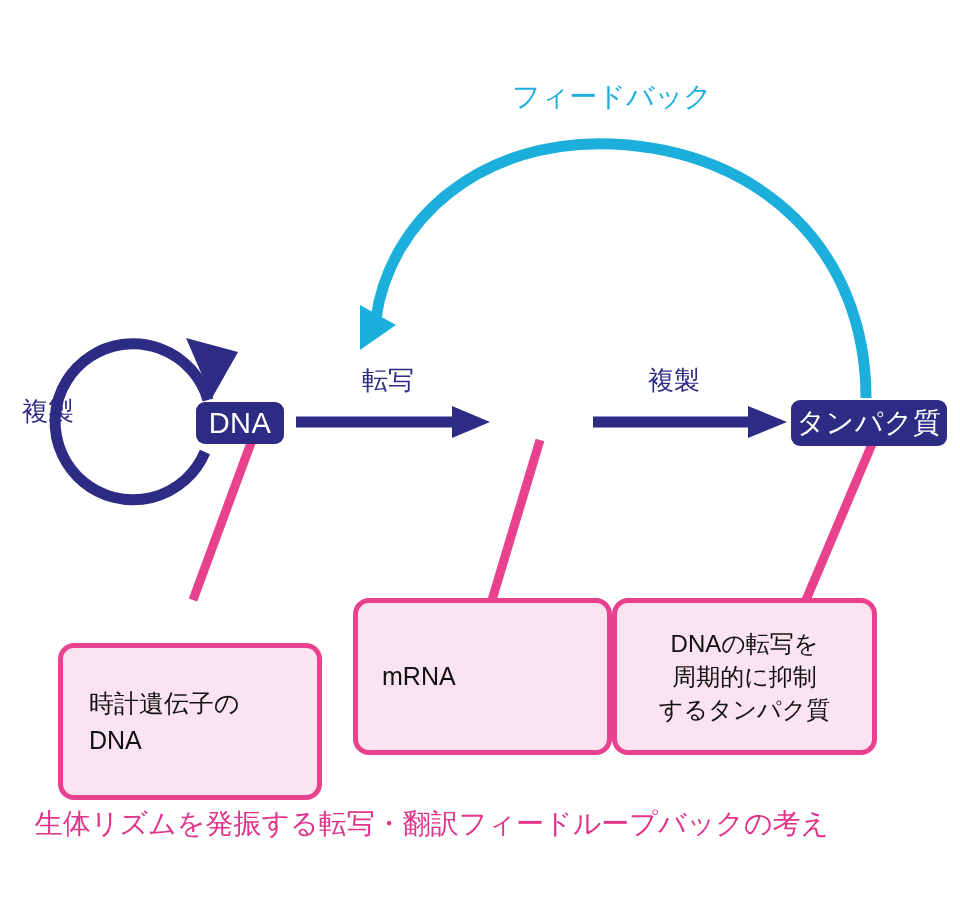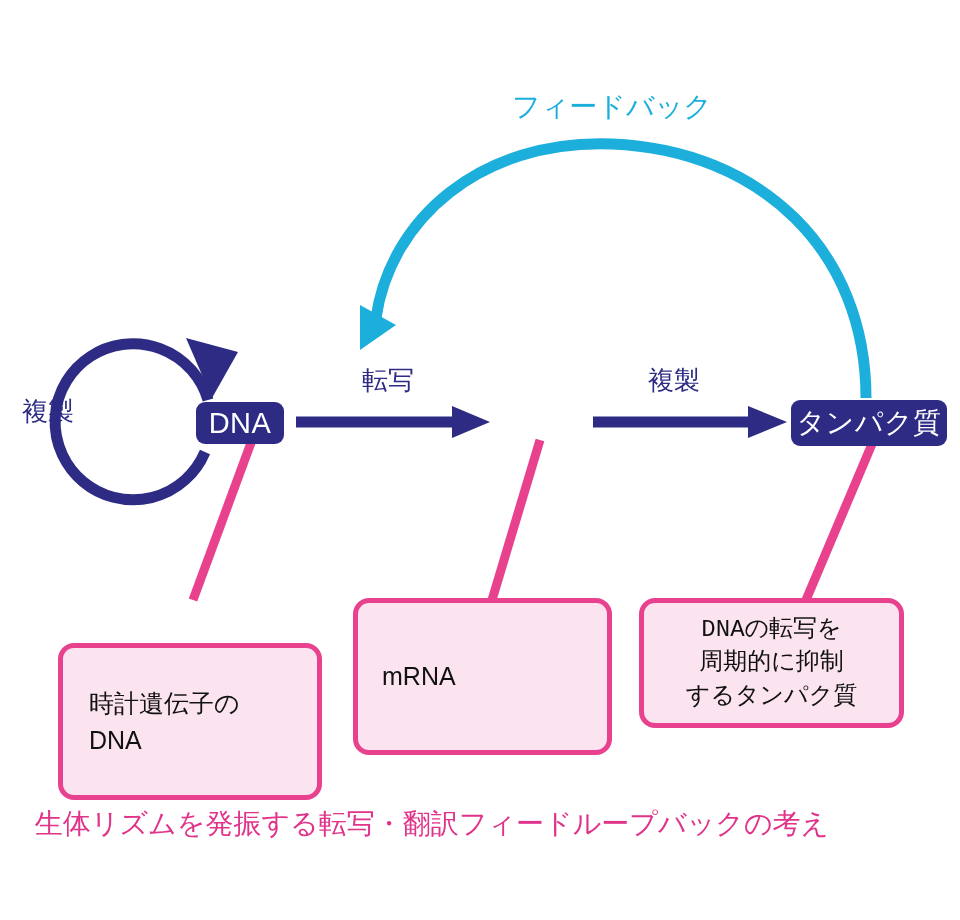--- a/index.html
+++ b/index.html
@@ -55,21 +55,21 @@
     white-space: nowrap;
     line-height: 1;
   }
   #label-replicate-left { left: 22px;  top: 398px; }
   #label-transcription  { left: 348px; top: 367px; margin-left: 14px; }
   #label-replicate-mid  { left: 648px; top: 367px; }
 
   #label-feedback {
     position: absolute;
     left: 512px;
-    top: 93px;
+    top: 83px;
     color: #1cafdc;
     font-size: 28px;
     white-space: nowrap;
     line-height: 1;
   }
 
   .info-box {
     position: absolute;
     background: #fbe4f0;
     border: 5px solid #e8428e;
@@ -79,21 +79,21 @@
     flex-direction: column;
     justify-content: center;
     color: #111111;
     font-size: 25px;
     line-height: 1.45;
   }
   .info-box .line { display: block; white-space: nowrap; }
 
   #info-box-dna  { left: 58px;  top: 598px; width: 264px; height: 157px; padding-left: 26px; align-items: flex-start; margin-top: 45px; }
   #info-box-rna  { left: 353px; top: 598px; width: 259px; height: 157px; padding-left: 24px; align-items: flex-start; }
-  #info-box-prot { left: 639px; top: 598px; width: 265px; height: 130px; align-items: center; font-size: 24px; line-height: 1.38; font-family: Liberation Mono, monospace; }
+  #info-box-prot { left: 612px; top: 598px; width: 265px; height: 157px; align-items: center; font-size: 24px; line-height: 1.38; }
 
   #caption {
     position: absolute;
     left: 0;
     top: 810px;
     width: 864px;
     text-align: center;
     color: #e0338a;
     font-size: 28px;
     line-height: 1;

